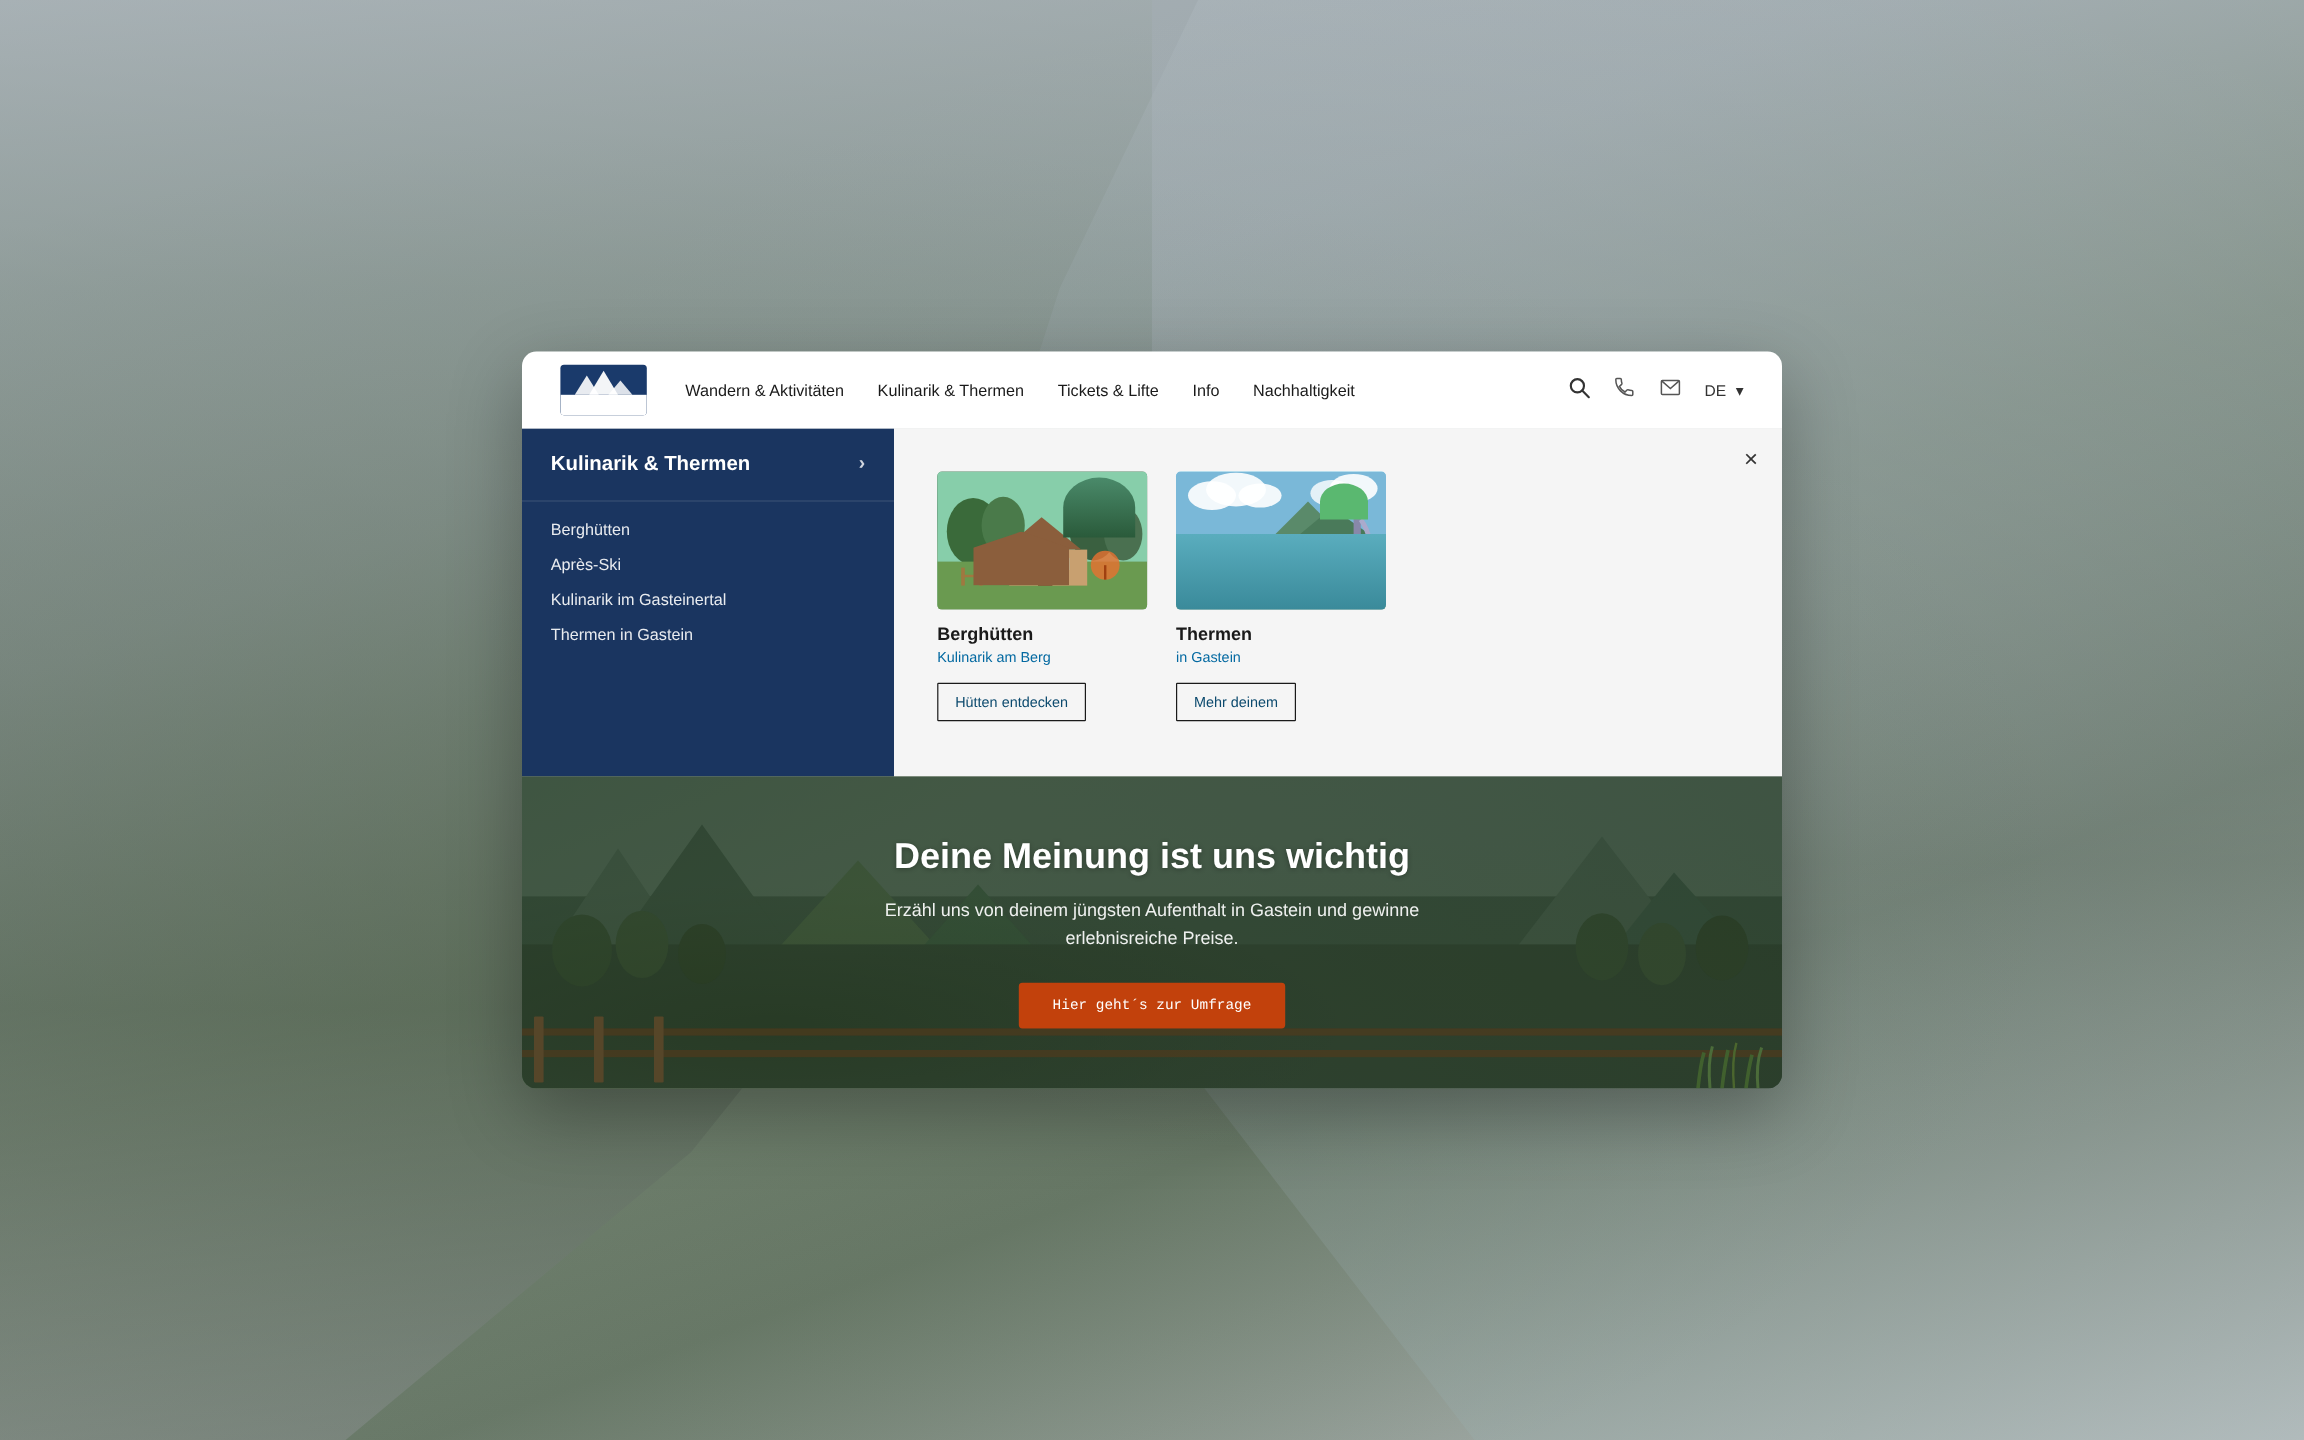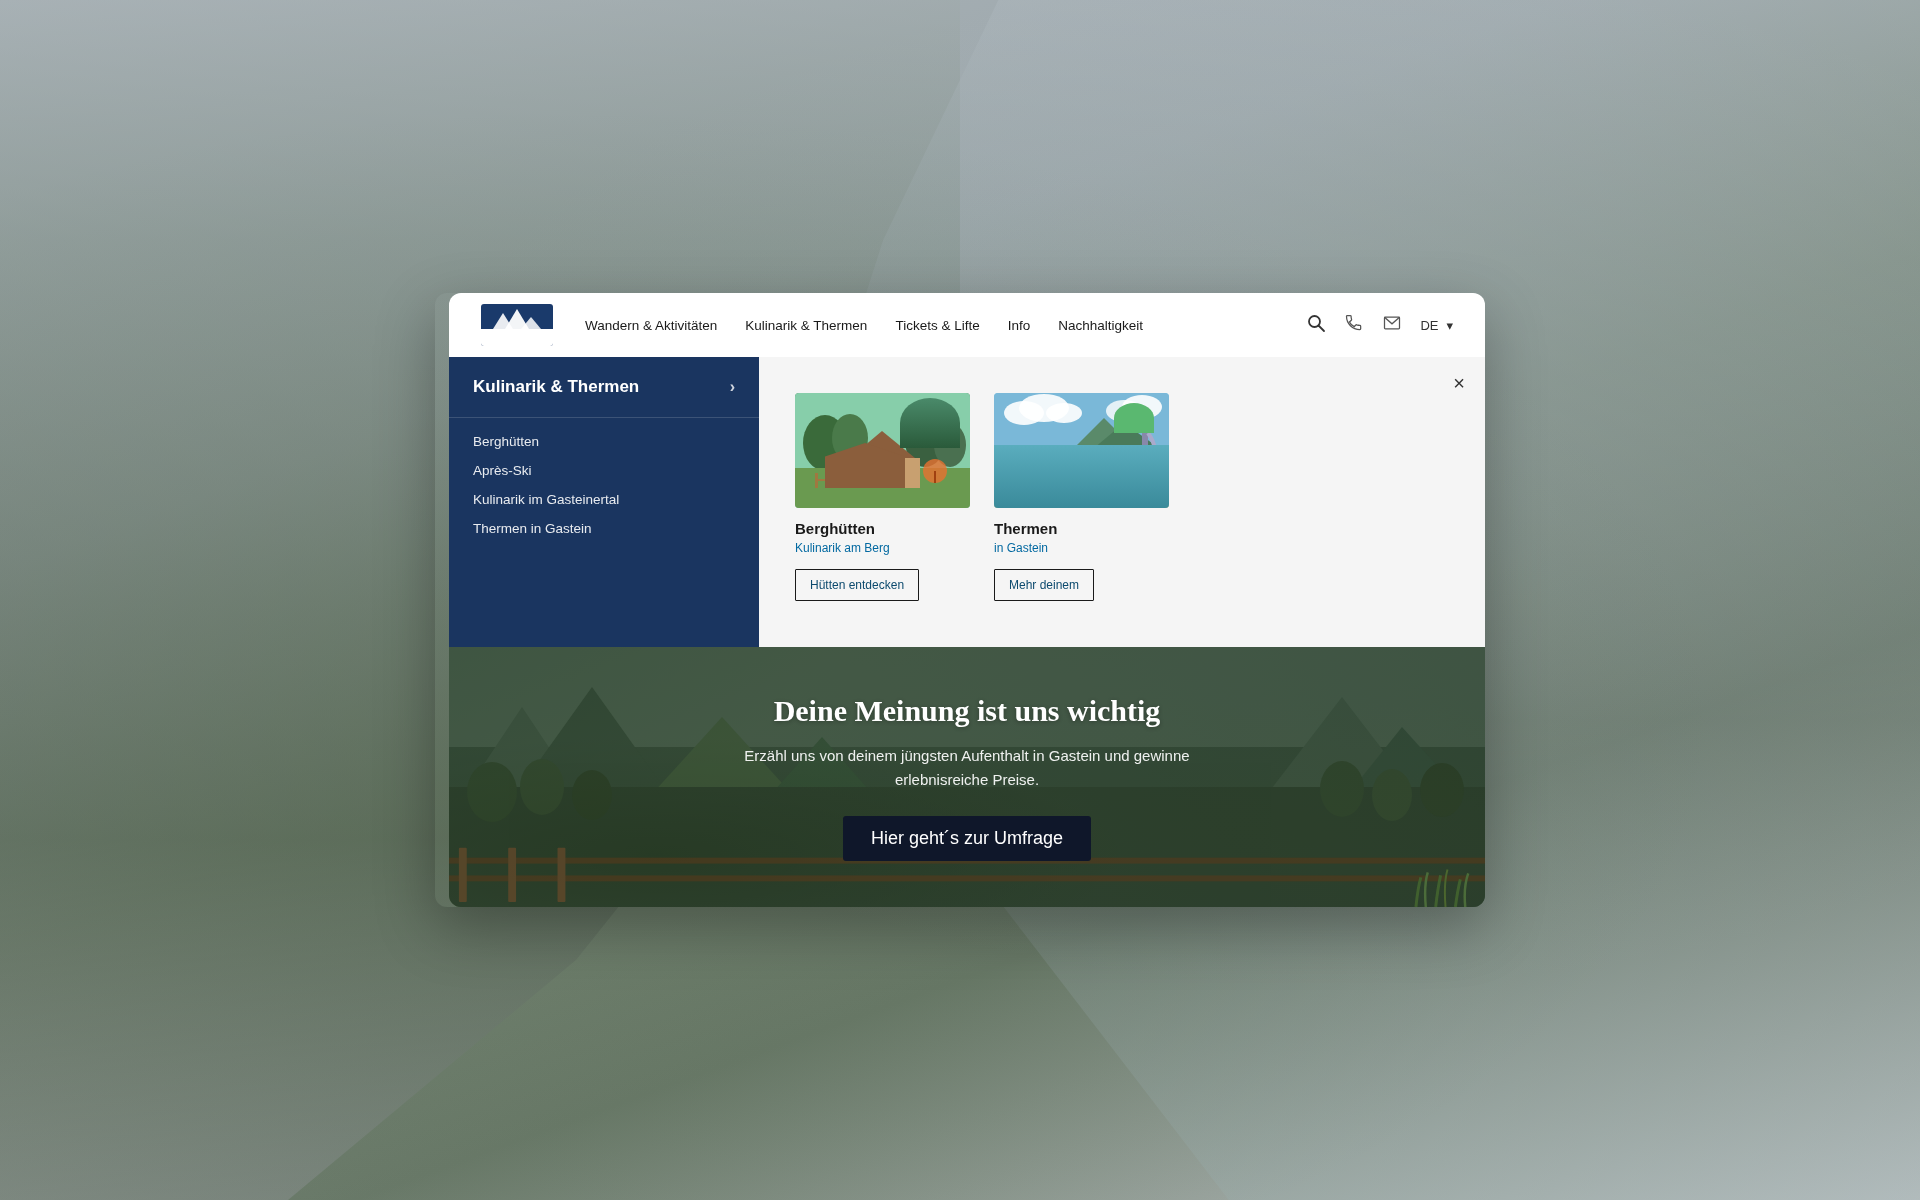--- a/index.html
+++ b/index.html
@@ -47,21 +47,20 @@
       opacity: 0.4;
     }
 
     
     .browser-window {
       position: relative;
       width: 1050px;
       border-radius: 12px;
       overflow: visible;
       box-shadow: 0 20px 60px rgba(0,0,0,0.3);
-      padding-left: 14px;
     }
 
     
     .navbar {
       background: #ffffff;
       height: 64px;
       display: flex;
       align-items: center;
       padding: 0 32px;
       border-radius: 12px 12px 0 0;
@@ -341,40 +340,40 @@
     .hero-content {
       position: relative;
       z-index: 2;
       padding: 0 80px;
     }
 
     .hero-title {
       font-size: 30px;
       font-weight: 700;
       color: #ffffff;
-      font-family: Liberation Serif, serif;
+      font-family: Liberation Sans, sans-serif;
       margin-bottom: 16px;
       text-shadow: 0 1px 4px rgba(0,0,0,0.3);
     }
 
     .hero-subtitle {
       font-size: 15px;
       color: rgba(255,255,255,0.92);
       font-family: 'Arial', sans-serif;
       line-height: 1.6;
       margin-bottom: 24px;
     }
 
     .hero-btn {
       display: inline-block;
-      background: #0f172a;
+      background: #c2410c;
       color: #ffffff;
       padding: 12px 28px;
-      font-size: 18px;
-      font-family: Liberation Sans, sans-serif;
+      font-size: 12px;
+      font-family: Liberation Mono, monospace;
       font-weight: 500;
       border-radius: 3px;
       border: none;
       cursor: pointer;
       text-decoration: none;
     }
 
   </style>
 </head>
 <body>

